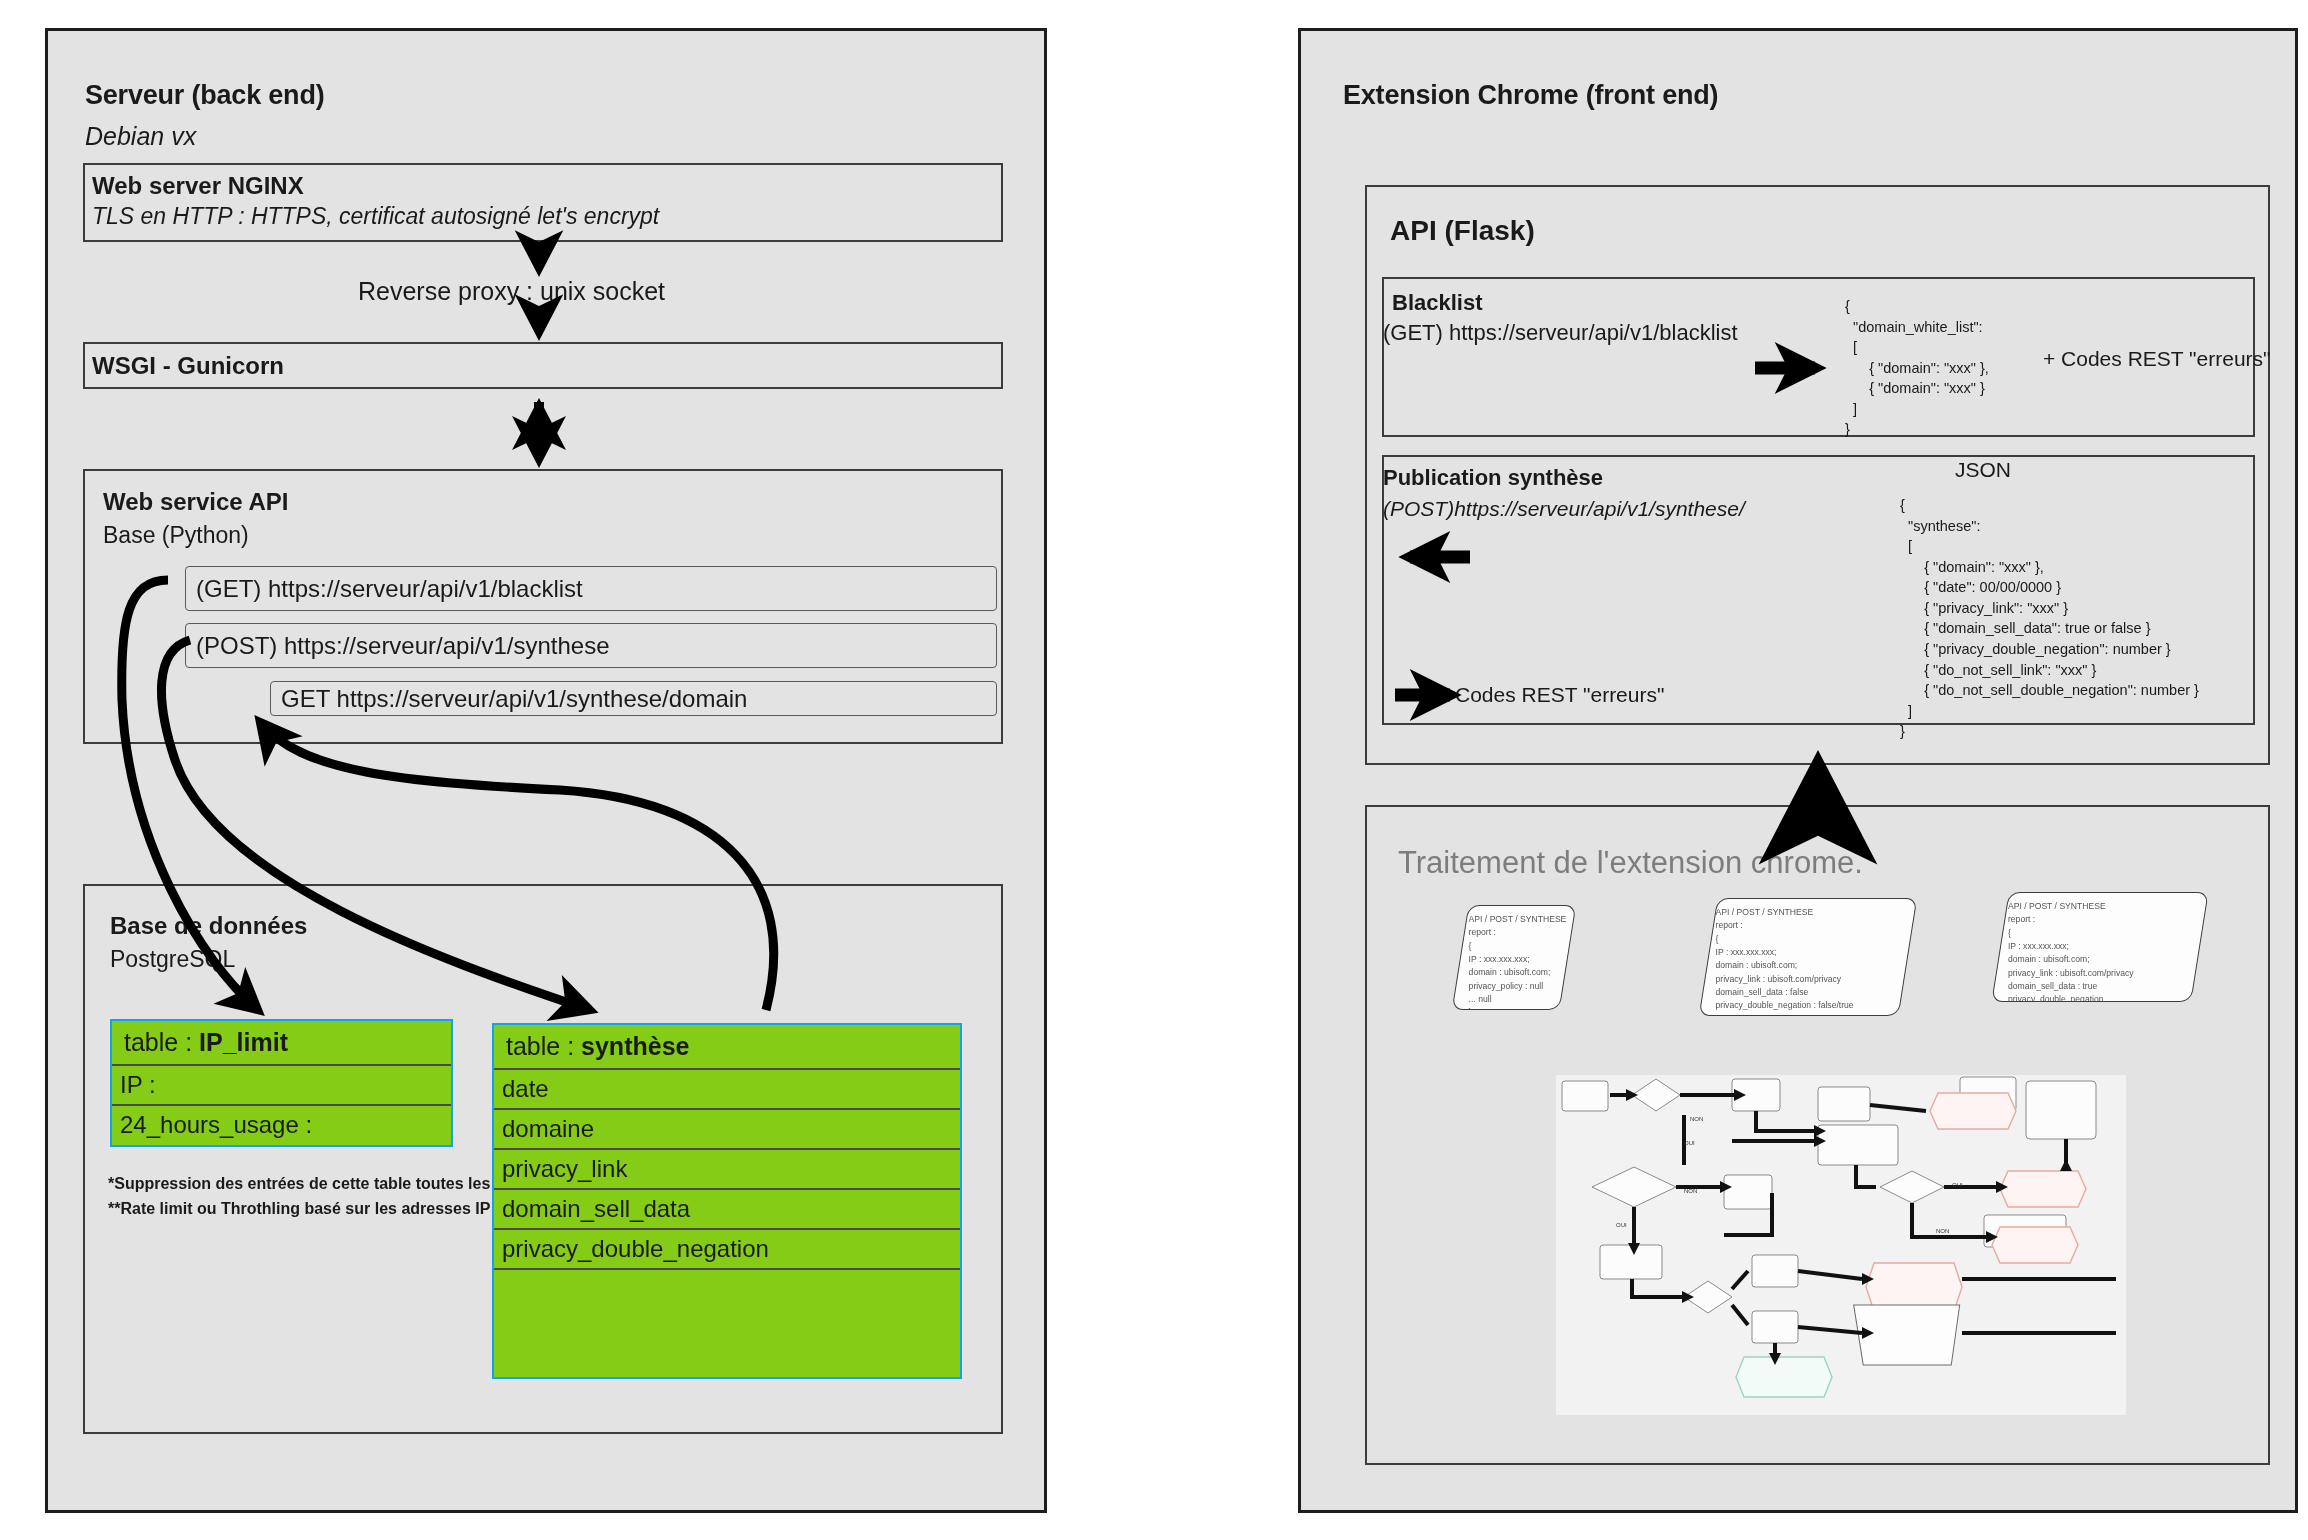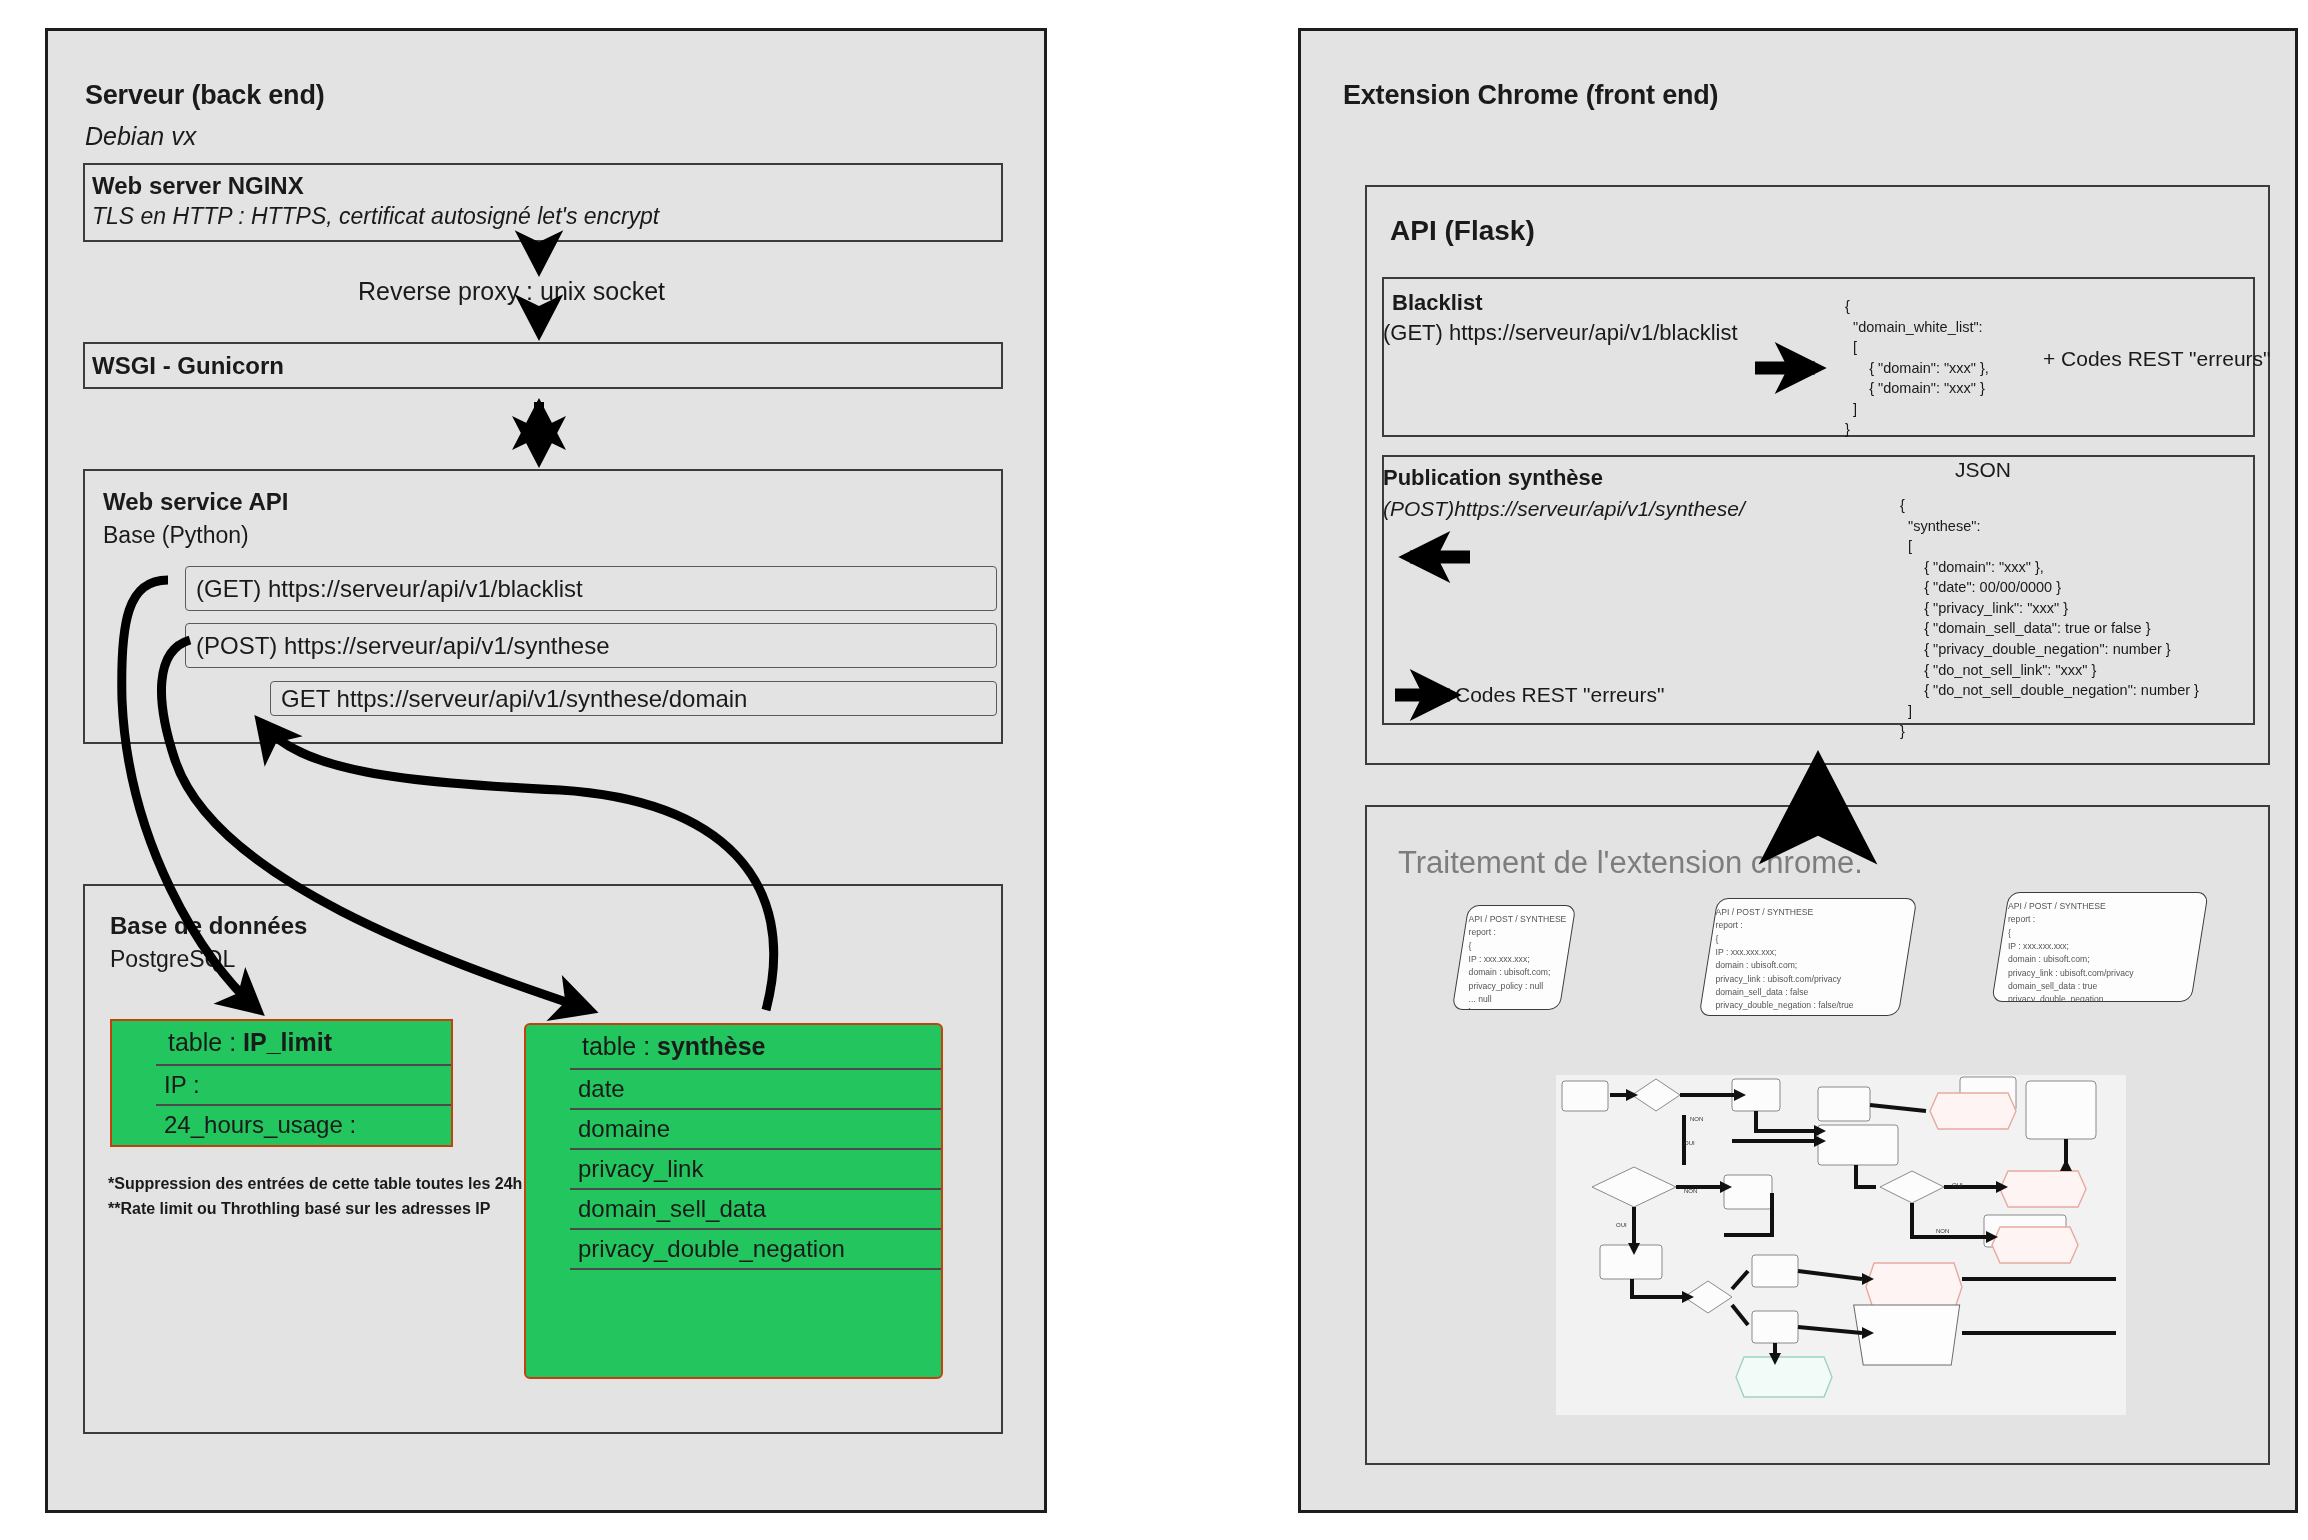--- a/index.html
+++ b/index.html
@@ -19,21 +19,21 @@
   .b-title{font-weight:bold;font-size:24px;}
   .b-italic{font-style:italic;font-size:23px;}
   .b-norm{font-size:23px;}
 
   .endpoint{position:absolute;background:#e3e3e3;border:1.5px solid #5a5a5a;
             border-radius:4px;box-sizing:border-box;display:flex;align-items:center;
             padding-left:10px;font-size:24px;}
 
   .mid-label{position:absolute;font-size:25px;}
 
-  .tbl{position:absolute;border:2px solid #c2410c;box-sizing:border-box;background:#22c55e;padding-left:44px;}
+  .tbl{position:absolute;border:2px solid #0ea5e9;box-sizing:border-box;background:#84cc16;}
   .tbl-hd{box-sizing:border-box;padding:7px 0 7px 12px;font-size:25px;border-bottom:2px solid #4a4a4a;}
   .tbl-row{box-sizing:border-box;padding:5px 0 5px 8px;font-size:24px;border-bottom:2px solid #4a4a4a;}
   .tbl-row:last-child{border-bottom:none;}
   .tbl-hd b{font-weight:bold;}
 
   .foot{position:absolute;font-size:16px;font-weight:bold;line-height:1.55;}
 
   .json{position:absolute;font-size:14.5px;line-height:1.42;white-space:pre;color:#1a1a1a;}
   .json-lbl{position:absolute;font-size:21px;}
 
@@ -83,21 +83,21 @@
   <div class="tbl-hd"><span>table : </span><b>IP_limit</b></div>
   <div class="tbl-row">IP :</div>
   <div class="tbl-row">24_hours_usage :</div>
 </div>
 
 <div class="foot" style="left:108px;top:1172px;">
   <div>*Suppression des entrées de cette table toutes les 24h</div>
   <div>**Rate limit ou Throthling basé sur les adresses IP</div>
 </div>
 
-<div class="tbl" style="left:524px;top:1023px;width:419px;height:356px;border-radius:6px;">
+<div class="tbl" style="left:492px;top:1023px;width:470px;height:356px;">
   <div class="tbl-hd"><span>table : </span><b>synthèse</b></div>
   <div class="tbl-row">date</div>
   <div class="tbl-row">domaine</div>
   <div class="tbl-row">privacy_link</div>
   <div class="tbl-row">domain_sell_data</div>
   <div class="tbl-row">privacy_double_negation</div>
   <div class="tbl-row">&nbsp;</div>
 </div>
 
 <div class="panel" id="extension-panel"></div>

